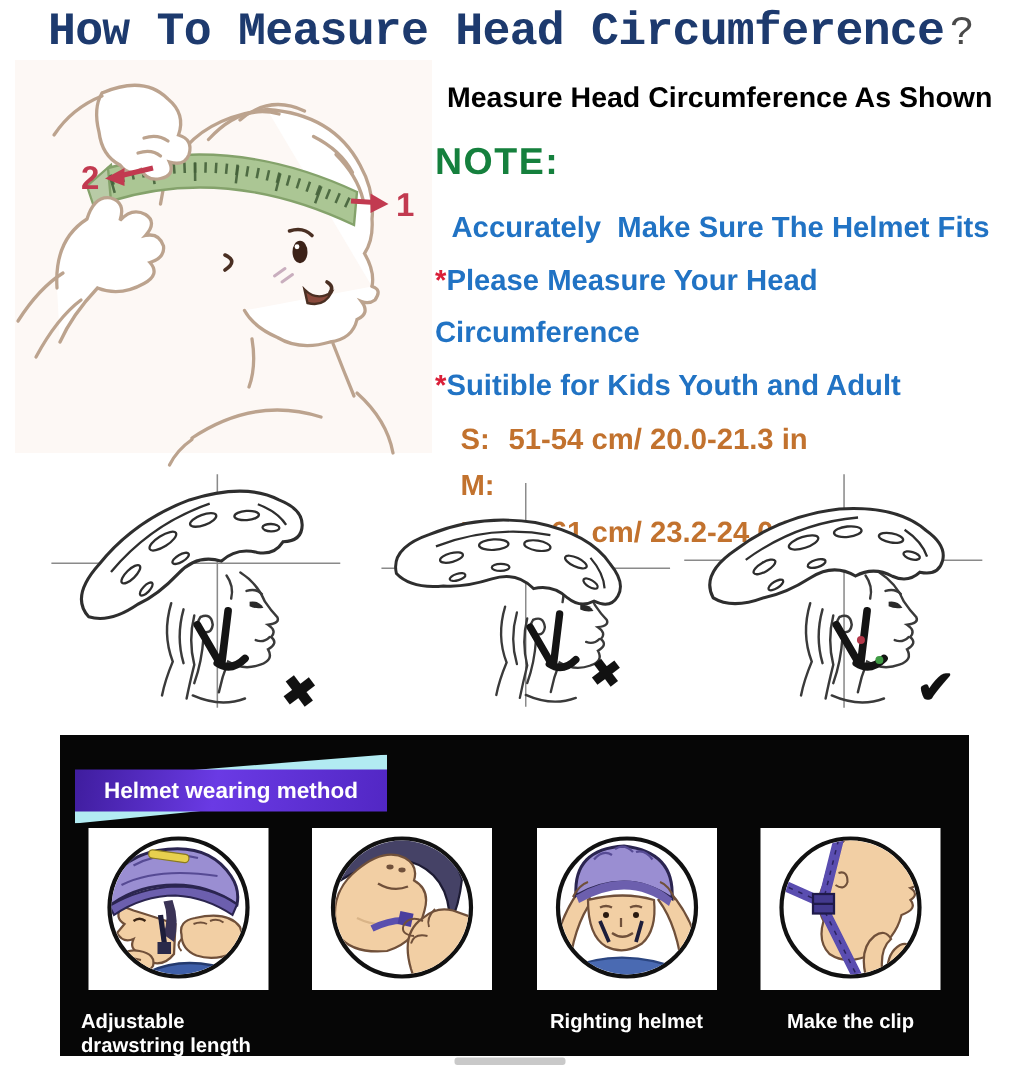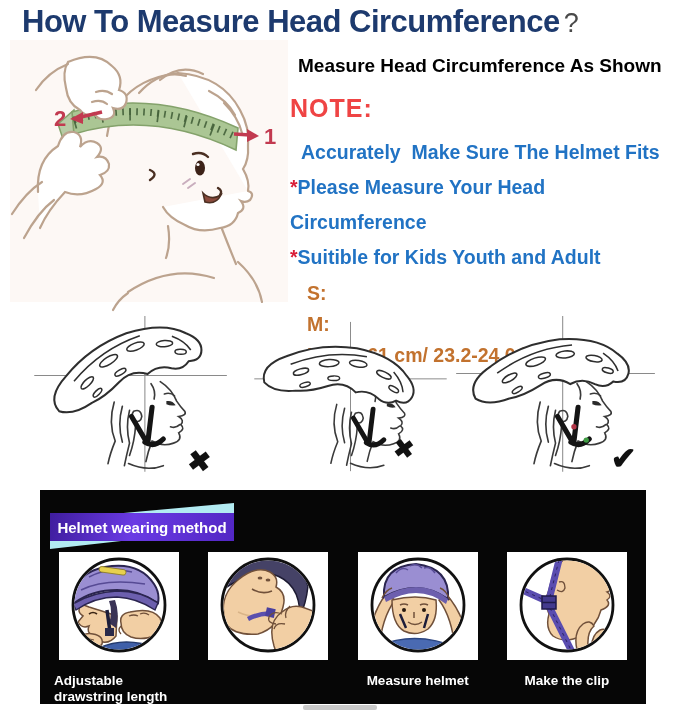--- a/index.html
+++ b/index.html
@@ -1,41 +1,41 @@
 <!DOCTYPE html>
 <html><head>
 <meta charset="utf-8">
 <style>
   html,body{margin:0;padding:0;background:#ffffff;}
   #stage{position:relative;width:679px;height:711px;background:#ffffff;overflow:hidden;
          font-family:"Liberation Sans",sans-serif;}
   .abs{position:absolute;}
 
   
-  #title{left:22px;top:4px;width:640px;font-size:31px;font-weight:bold;color:#1d3a6e;
-         letter-spacing:-0.5px;white-space:nowrap;}
+  #title{left:32px;top:4px;width:640px;font-size:31px;font-weight:bold;color:#1d3a6e;
+         letter-spacing:-0.5px;white-space:nowrap;font-family:Liberation Mono, monospace;}
   #title .qmark{color:#4a4a4a;font-weight:normal;font-size:27px;margin-left:4px;}
 
   
   #info{left:290px;top:55px;width:386px;}
   .info-heading{color:#000000;font-size:19px;font-weight:bold;margin:0 0 17px 8px;}
-  .note{color:#ef4444;font-size:25px;font-weight:bold;letter-spacing:1px;margin:0 0 12px 0;}
+  .note{color:#15803d;font-size:25px;font-weight:bold;letter-spacing:1px;margin:0 0 12px 0;}
   .tip{color:#2173c4;font-size:19.5px;font-weight:bold;line-height:35px;white-space:pre-wrap;}
   .tip .star{color:#da1f38;}
   .tip-cont{padding-left:11px;}
   .sizes{margin-top:3px;padding-left:17px;}
   .size-row{color:#c2722e;font-size:19.5px;font-weight:bold;line-height:31px;display:flex;}
   .size-label{width:32px;}
 
   
   .fitfig{position:absolute;}
 
   
   #method{left:40px;top:490px;width:606px;height:214px;background:#060606;}
-  #ribbon{position:absolute;left:10px;top:13px;width:184px;height:48px;}
+  #ribbon{position:absolute;left:10px;top:13px;width:208px;height:48px;}
   #ribbon .wedge-top{position:absolute;right:0;top:0;width:72%;height:12px;background:#b2ebf2;
         clip-path:polygon(0 100%,100% 0,100% 100%);}
   #ribbon .wedge-bottom{position:absolute;left:0;bottom:2px;width:58%;height:12px;background:#b2ebf2;
         clip-path:polygon(0 0,100% 0,0 100%);}
   #ribbon .core{position:absolute;left:0;top:10px;width:100%;height:28px;
         background:linear-gradient(100deg,#3f1d9e 0%,#6a3ae4 45%,#5227c4 100%);
         display:flex;align-items:center;justify-content:center;}
   #ribbon .core span{color:#ffffff;font-size:15px;font-weight:bold;white-space:nowrap;}
   #steps{position:absolute;left:8px;right:8px;top:62px;display:flex;justify-content:space-between;}
   .step{width:142px;display:flex;flex-direction:column;align-items:center;}
@@ -115,20 +115,21 @@
 
   <div class="abs" id="info">
     <div class="info-heading">Measure Head Circumference As Shown</div>
     <div class="note">NOTE:</div>
     <div class="tip tip-cont">Accurately  Make Sure The Helmet Fits</div>
     <div class="tip"><span class="star">*</span><span>Please Measure Your Head Circumference</span></div>
     <div class="tip"><span class="star">*</span><span>Suitible for Kids Youth and Adult</span></div>
     <div class="sizes">
       <div class="size-row">
         <span class="size-label">S:</span>
+        <span>51-54 cm/ 20.0-21.3 in</span>
       </div>
       <div class="size-row">
         <span class="size-label">M:</span>
       </div>
       <div class="size-row">
         <span class="size-label">L:</span>
         <span>59-61 cm/ 23.2-24.0 in</span>
       </div>
     </div>
   </div>
@@ -290,21 +291,21 @@
               <circle cx="66" cy="58" r="2" fill="#2a1a10"></circle>
               <path d="M 42 53 Q 46 51 50 53 M 62 53 Q 66 51 70 53 M 56 60 L 56 66 M 50 70 Q 57 75 64 70" fill="none" stroke="#70503a" stroke-width="1.5"></path>
               <path d="M 42 62 L 48 76 M 70 62 L 66 76" stroke="#1d1d3a" stroke-width="2.5"></path>
               <path d="M 26 45 Q 24 14 58 12 Q 92 16 90 47 Q 74 36 58 36 Q 42 36 26 45 Z" fill="#9a8ed2" stroke="#2b2550" stroke-width="2"></path>
               <path d="M 26 45 Q 42 35 58 35 Q 76 35 90 47 L 88 52 Q 74 41 58 41 Q 44 41 28 50 Z" fill="#6c5fae"></path>
               <path d="M 38 21 Q 44 14 50 18 M 52 14 Q 58 10 64 16 M 66 16 Q 72 14 77 21" fill="none" stroke="#564a94" stroke-width="1.5"></path>
               <path d="M 24 46 Q 28 38 34 36 M 92 48 Q 88 38 82 36" fill="none" stroke="#70503a" stroke-width="1.5"></path>
             </g>
           </svg>
         </div>
-        <div class="caption">Measure helmet</div>
+        <div class="caption">Righting helmet</div>
       </div>
 
       <div class="step">
         <div class="card">
           <svg width="120" height="108" viewBox="0 0 120 108">
             <defs>
                 <clipPath id="c4">
                   <circle cx="60" cy="53" r="44.6"></circle>
                 </clipPath>
               </defs>

